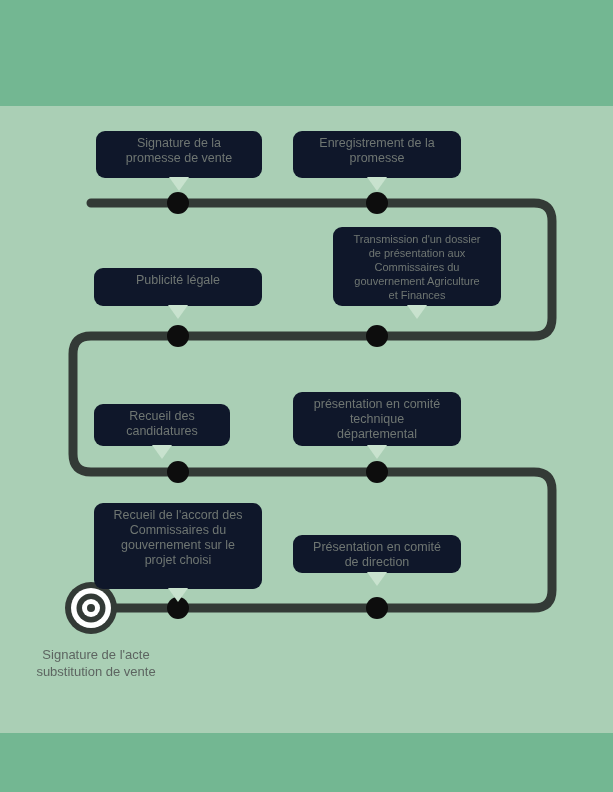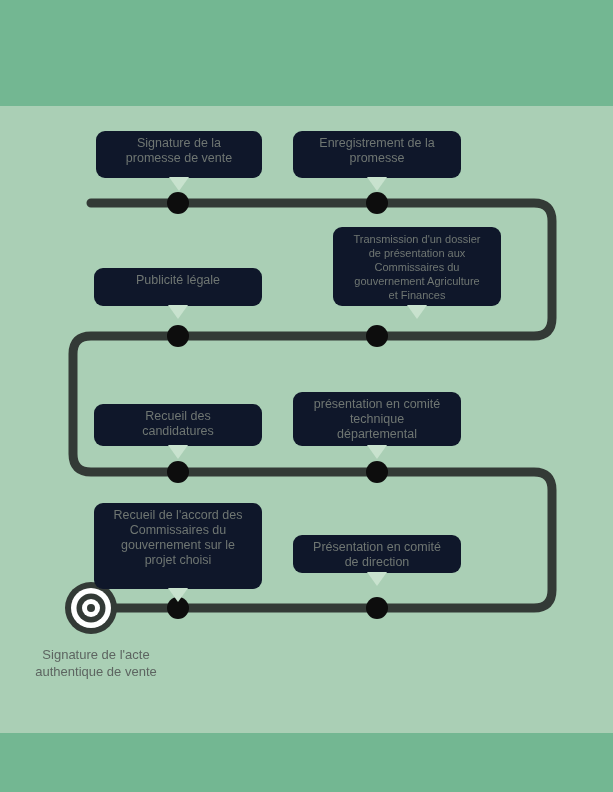--- a/index.html
+++ b/index.html
@@ -147,21 +147,21 @@
 
   <div class="callout big" style="left:293px; top:227px; width:168px; height:79px;">
     <span>Transmission d'un dossier
 de présentation aux
 Commissaires du
 gouvernement Agriculture
 et Finances</span>
     <span class="tail"></span>
   </div>
 
-  <div class="callout" style="left:94px; top:404px; width:168px; height:42px;">
+  <div class="callout" style="left:94px; top:404px; width:136px; height:42px;">
     <span>Recueil des
 candidatures</span>
     <span class="tail"></span>
   </div>
 
   <div class="callout" style="left:293px; top:392px; width:168px; height:54px;">
     <span>présentation en comité
 technique
 départemental</span>
     <span class="tail"></span>
@@ -175,17 +175,17 @@
     <span class="tail"></span>
   </div>
 
   <div class="callout" style="left:293px; top:535px; width:168px; height:38px;">
     <span>Présentation en comité
 de direction</span>
     <span class="tail"></span>
   </div>
 
   <div class="end-caption" style="left:6px; top:646px; width:180px;">Signature de l'acte
-authentique de vente</div>
+substitution de vente</div>
 
   <div class="footer-band"></div>
 
 </div>
 
 </body></html>

